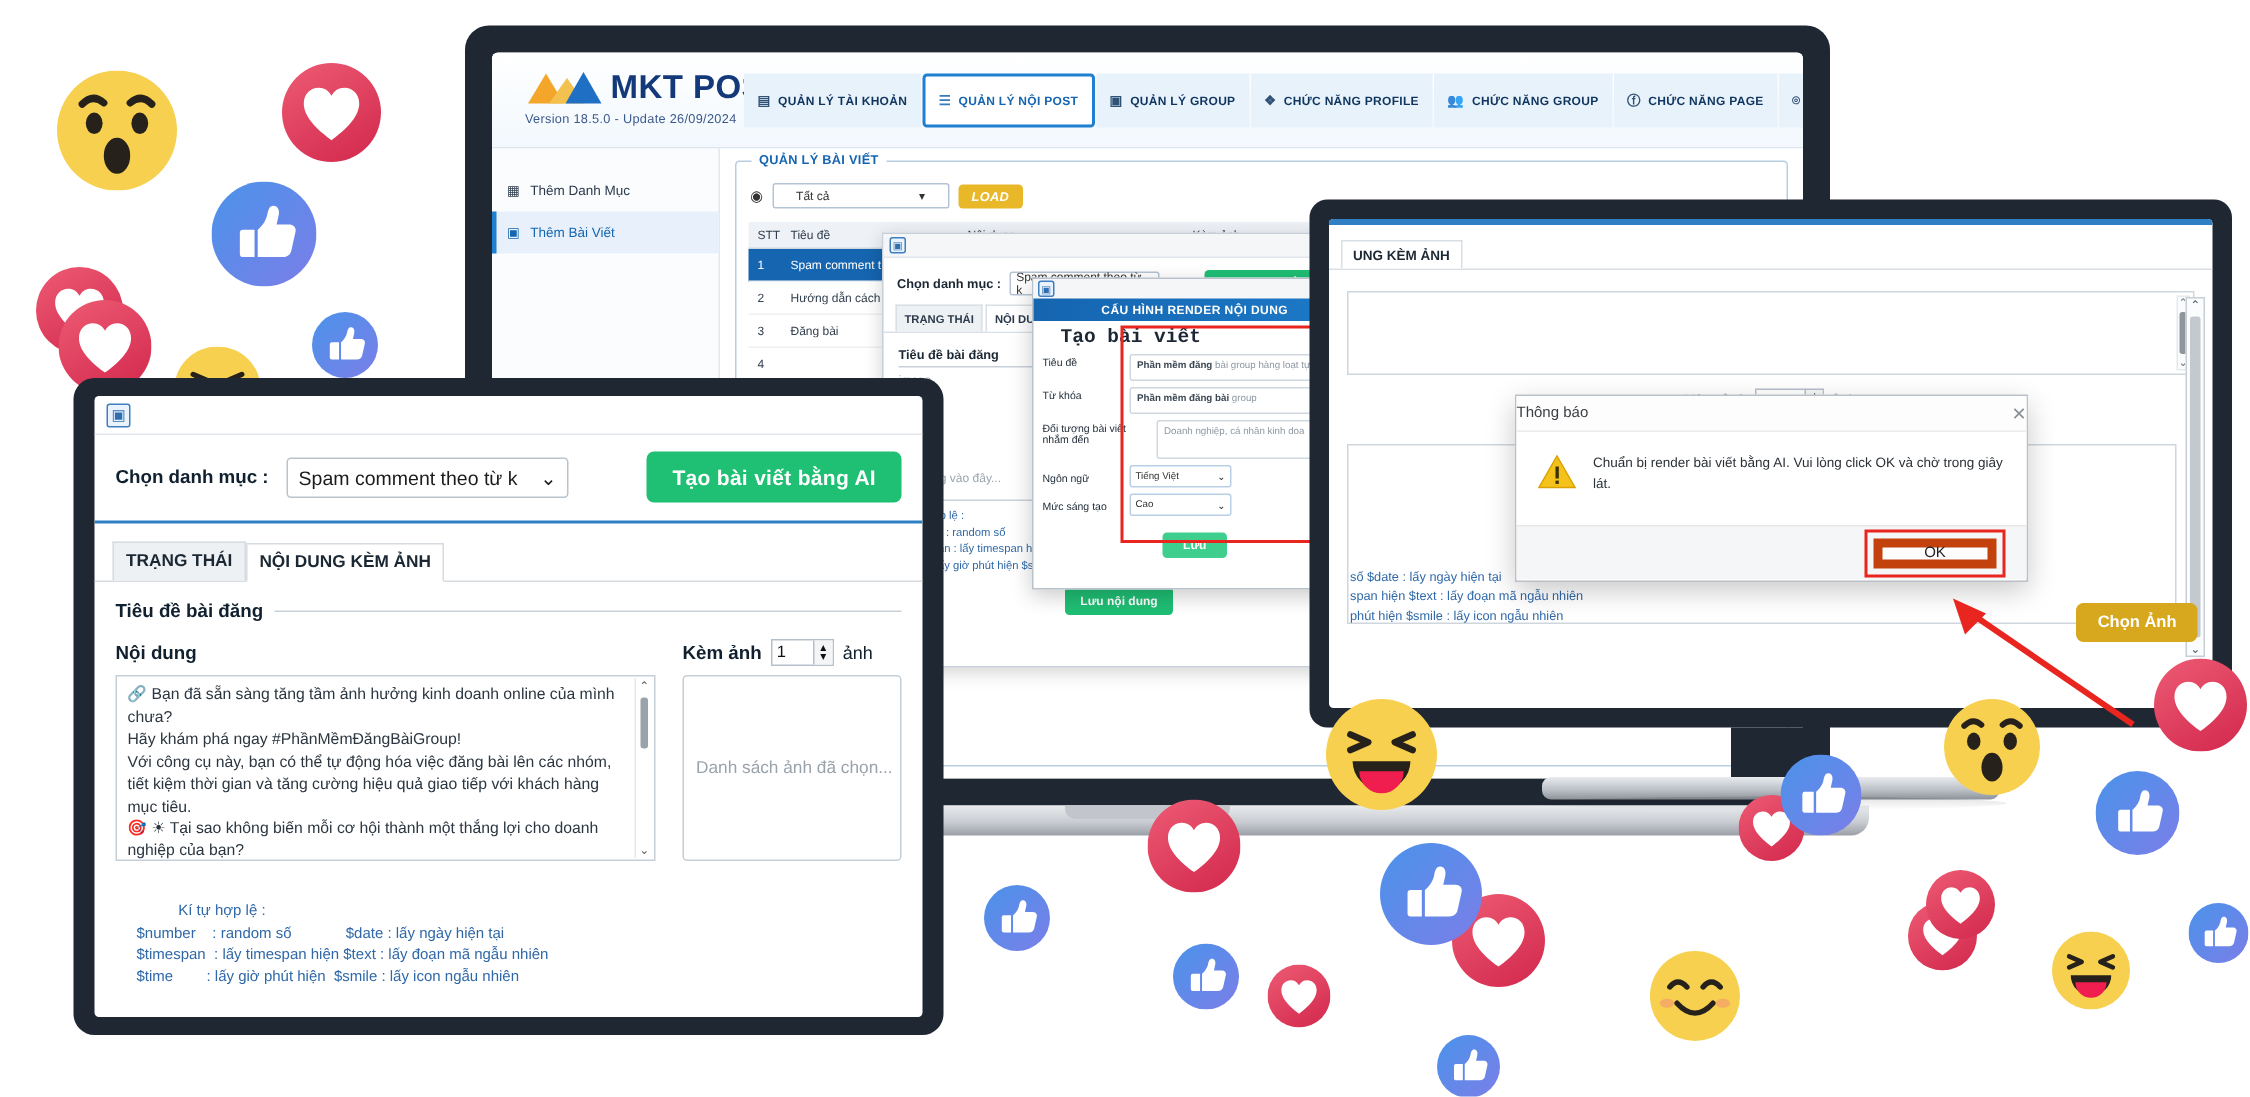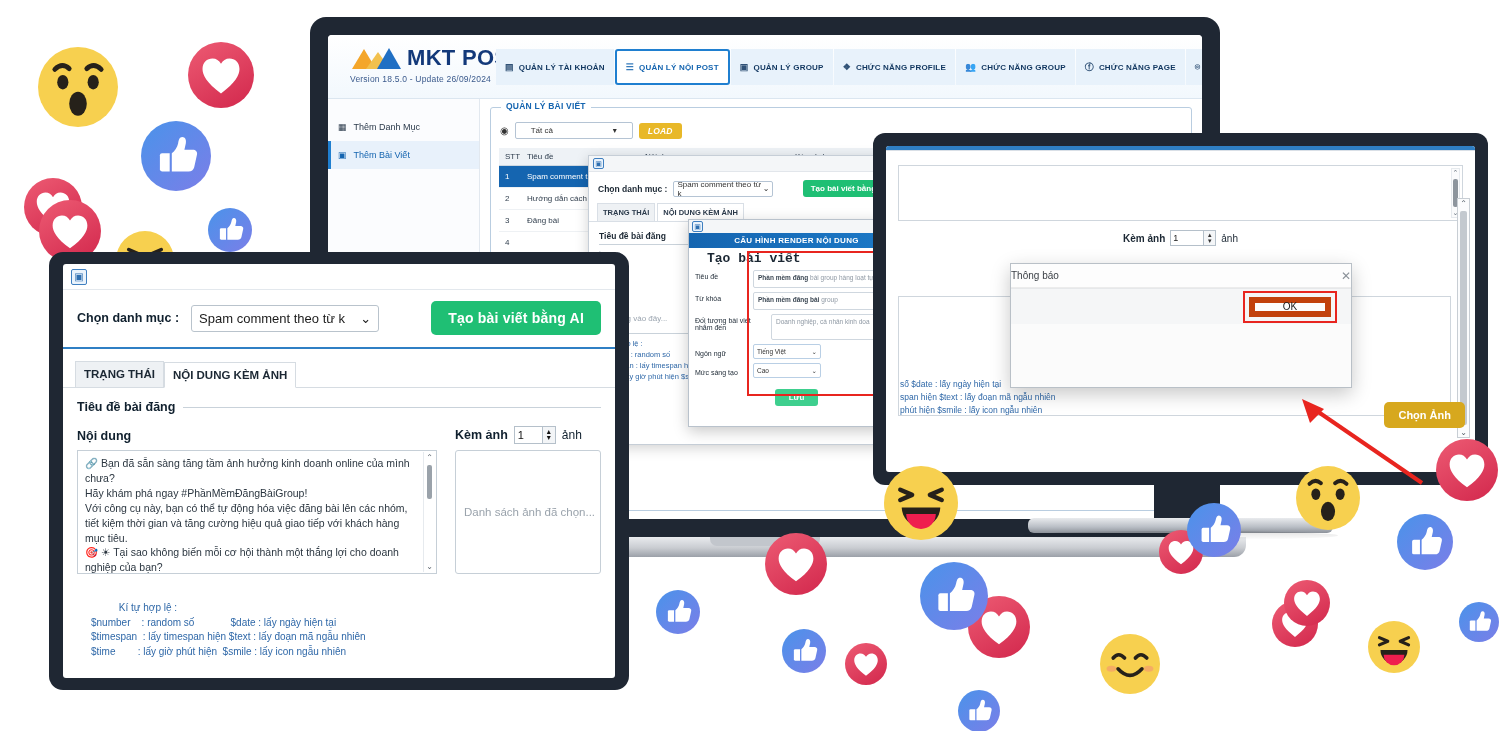--- a/index.html
+++ b/index.html
@@ -116,21 +116,21 @@
   .tabs-sm { display:flex; gap:2px; padding-left:8px; border-bottom:1px solid #d9dfe6; }
   .tab-sm { font-size:7.5px; font-weight:bold; color:#2b3a4b; padding:4px 5px; background:#eef1f4; border:1px solid #d9dfe6; border-bottom:none; }
   .tab-sm.active { background:#fff; }
   .fld-lbl { font-size:8.5px; font-weight:bold; color:#1b2733; }
   .hint-txt { font-size:8px; color:#9aa4af; }
   .mini-note { font-size:7.5px; color:#2f68a8; line-height:1.45; }
   .btn-save-ct { background:#1fbf74; color:#fff; font-size:8px; font-weight:bold; padding:5px 10px; border-radius:3px; }
 
   
   #render-dlg {
-    position:absolute; left:688px; top:219px; width:217px; height:208px;
+    position:absolute; left:688px; top:185px; width:217px; height:208px;
     background:#ffffff; border:1px solid #b9c2cc; box-shadow:0 4px 14px rgba(0,0,0,.22);
   }
   #render-dlg .dlg-top { height:13px; background:#f4f6f8; display:flex; align-items:center; padding:0 3px; }
   #render-dlg .dlg-bar {
     height:15px; background:linear-gradient(90deg,#1565b0,#1d7ac8);
     color:#fff; font-size:8px; font-weight:bold; display:flex; align-items:center; justify-content:center; letter-spacing:.3px;
   }
   #render-dlg .dlg-sub { font-size:13px; font-weight:bold; color:#1b2733; padding:3px 0 2px 18px;font-family:Liberation Mono, monospace; }
   .redbox { position:absolute; left:58px; top:31px; width:180px; height:145px; border:2px solid #e8251f; }
   .frow { display:flex; align-items:flex-start; gap:6px; padding:2px 6px; }
@@ -481,20 +481,23 @@
   </div>
 
   <div class="device" id="monitor" style="z-index:20">
     <div class="stand-neck"></div>
     <div class="stand-base"></div>
     <div class="stand-shadow"></div>
     <div class="bezel"></div>
     <div class="screen">
       <div class="mon-topline"></div>
 
+      <div class="mon-tabs">
+        <div class="mon-tab active">UNG KÈM ẢNH</div>
+      </div>
       <div class="mon-divider"></div>
 
       <div class="mon-field">
         <div class="vscroll">
           <span>⌃</span>
           <div class="thumb"></div>
           <span>⌄</span>
         </div>
       </div>
 
@@ -525,20 +528,28 @@
       </div>
 
       <div class="btn-chonanh">Chọn Ảnh</div>
     </div>
   </div>
 
   <div id="notice" style="z-index:30">
     <div class="nt-bar">
       <span class="nt-title">Thông báo</span>
       <span class="nt-close">✕</span>
+    </div>
+    <div class="nt-body">
+      <svg width="26" height="24" viewBox="0 0 26 24" style="flex:none;margin-top:1px">
+        <path d="M13 1 L25 22 L1 22 Z" fill="#f5c21b" stroke="#d9a200" stroke-width="1"></path>
+        <rect x="12" y="8" width="2.2" height="8" fill="#3a3000"></rect>
+        <rect x="12" y="17.4" width="2.2" height="2.2" fill="#3a3000"></rect>
+      </svg>
+      <div class="nt-msg">Chuẩn bị render bài viết bằng AI. Vui lòng click OK và chờ trong giây lát.</div>
     </div>
     <div class="nt-foot">
       <div class="ok-wrap">
         <div class="btn-ok">OK</div>
       </div>
     </div>
   </div>
 
   <svg class="arrow-red" style="left:1290px; top:395px; width:140px; height:95px; z-index:31" viewBox="0 0 140 95">
     <line x1="132" y1="88" x2="24" y2="14" stroke="#e8251f" stroke-width="4"></line>

